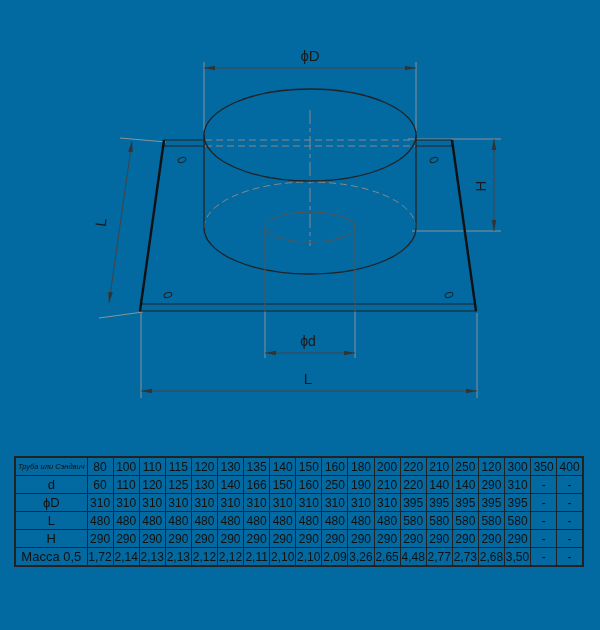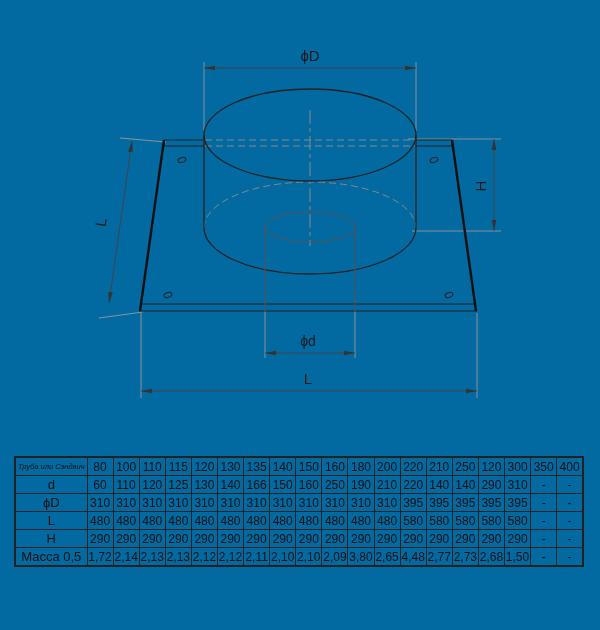--- a/index.html
+++ b/index.html
@@ -246,26 +246,26 @@
           <td class="val-cell">1,72</td>
           <td class="val-cell">2,14</td>
           <td class="val-cell">2,13</td>
           <td class="val-cell">2,13</td>
           <td class="val-cell">2,12</td>
           <td class="val-cell">2,12</td>
           <td class="val-cell">2,11</td>
           <td class="val-cell">2,10</td>
           <td class="val-cell">2,10</td>
           <td class="val-cell">2,09</td>
-          <td class="val-cell">3,80</td>
+          <td class="val-cell">3,26</td>
           <td class="val-cell">2,65</td>
           <td class="val-cell">4,48</td>
           <td class="val-cell">2,77</td>
           <td class="val-cell">2,73</td>
           <td class="val-cell">2,68</td>
-          <td class="val-cell">1,50</td>
+          <td class="val-cell">3,50</td>
           <td class="val-cell">-</td>
           <td class="val-cell">-</td>
         </tr>
       </tbody>
   </table>
 
 </div>
 
 </body></html>

